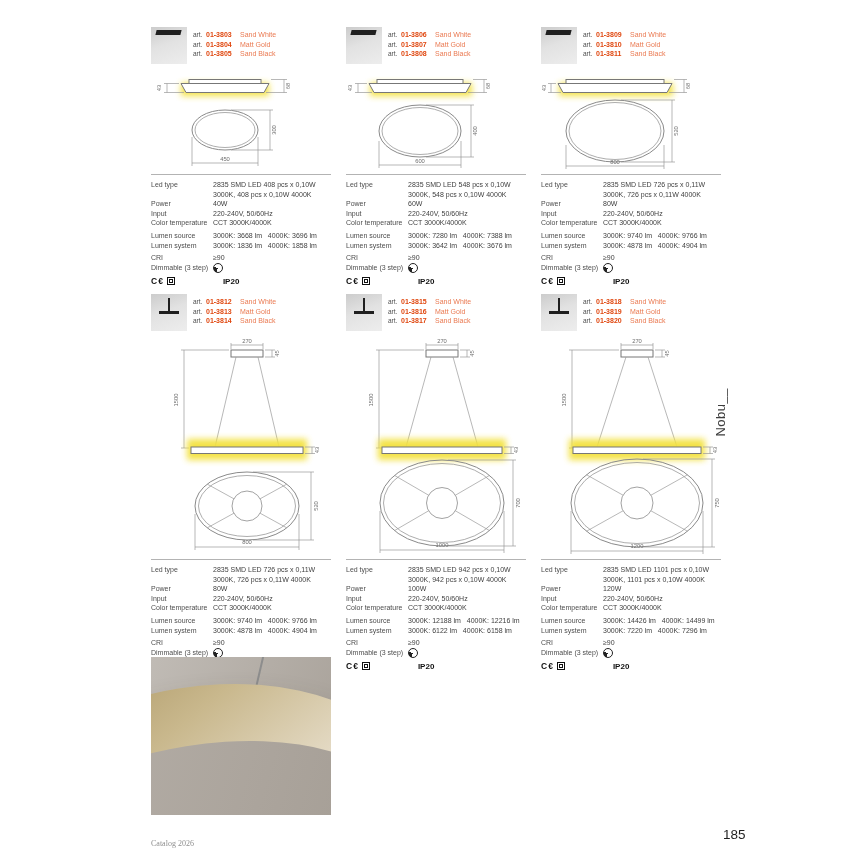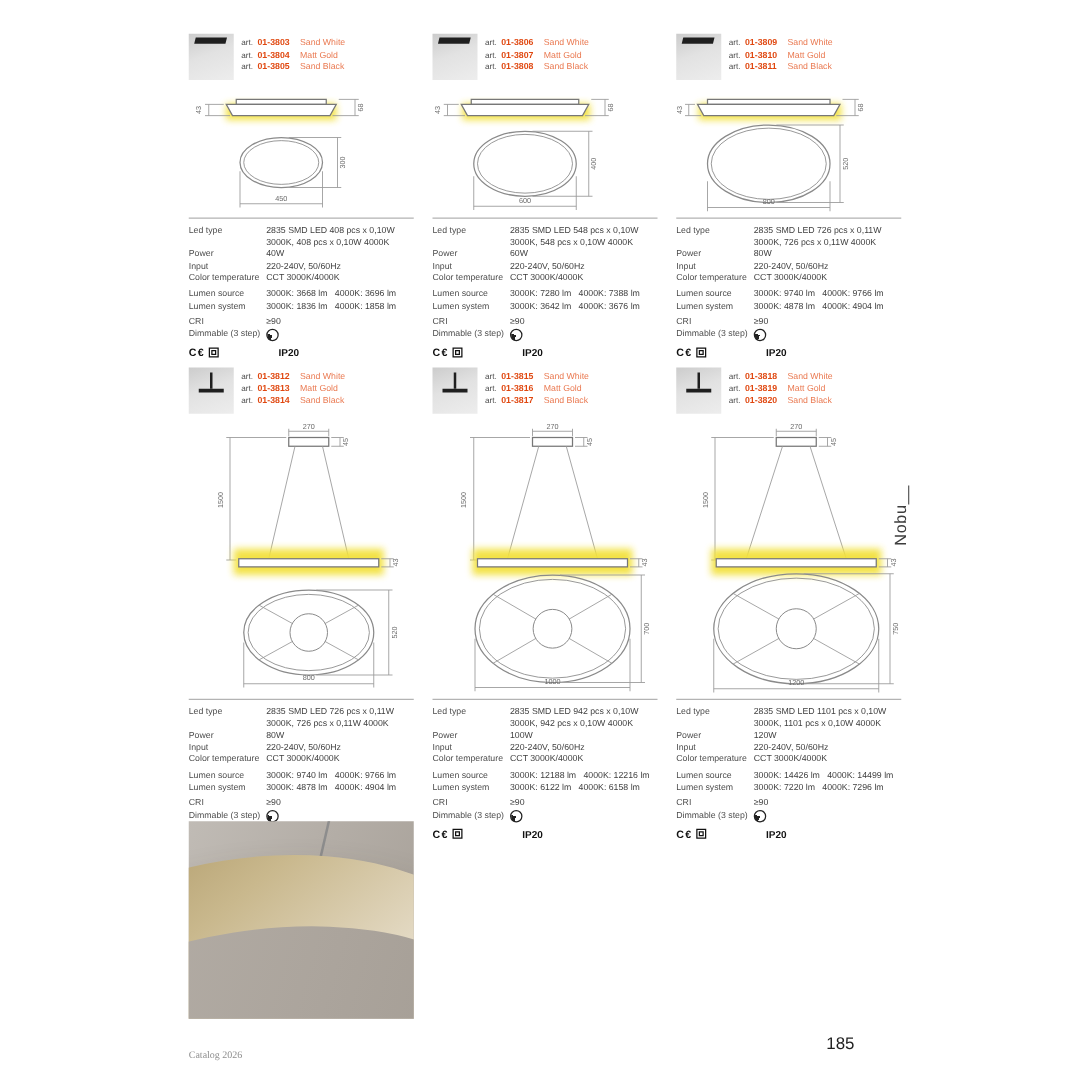--- a/index.html
+++ b/index.html
@@ -37,21 +37,21 @@
   .sq{width:8px;height:8px;border:1px solid #111;display:inline-flex;align-items:center;justify-content:center;box-sizing:border-box;}
   .sqin{width:4px;height:4px;border:1px solid #111;box-sizing:border-box;}
   .ip{font-size:8px;font-weight:bold;color:#111;margin-left:45px;}
   .photo{position:absolute;left:151px;top:657px;width:180px;height:158px;overflow:hidden;background:linear-gradient(115deg,#c0bbb5 0%,#b4aea7 45%,#a69f97 100%);}
   .ring1{position:absolute;left:-168px;top:30px;width:430px;height:250px;border-radius:50%;transform:rotate(-9deg);background:linear-gradient(150deg,#a8925f 4%,#c9b88d 32%,#e7decb 62%,#f2ecdd 85%);box-shadow:0 16px 26px rgba(80,70,50,.35);}
   .ring2d{position:absolute;left:-152px;top:88px;width:404px;height:192px;border-radius:50%;transform:rotate(-9deg);background:linear-gradient(115deg,#b7b1aa 0%,#aba49c 60%,#a29b92 100%);}
   .ringlight{position:absolute;left:-156px;top:80px;width:412px;height:204px;border-radius:50%;transform:rotate(-9deg);border:7px solid #fcfbf4;box-sizing:border-box;clip-path:inset(58% 0 0 0);filter:blur(1.2px);}
   .cable{position:absolute;top:-4px;left:112px;width:1.5px;height:100px;background:#8d8d8d;transform:rotate(13deg);transform-origin:top left;}
   .series{position:absolute;left:713px;top:388px;writing-mode:vertical-rl;transform:rotate(180deg);font-size:13px;color:#3d3d3d;letter-spacing:.5px;}
   .footer{position:absolute;left:151px;top:839px;font-size:8px;color:#8f8f8f;font-family:Liberation Serif, serif;}
-  .pagenum{position:absolute;left:661px;top:827px;font-size:13.5px;color:#1f1f1f;}
+  .pagenum{position:absolute;left:723px;top:827px;font-size:13.5px;color:#1f1f1f;}
 </style>
 </head>
 <body>
 
 <svg width="0" height="0" style="position:absolute">
     <defs>
 <filter id="gblur" x="-60%" y="-60%" width="220%" height="220%">
         <feGaussianBlur stdDeviation="3"></feGaussianBlur>
       </filter>
 </defs>

